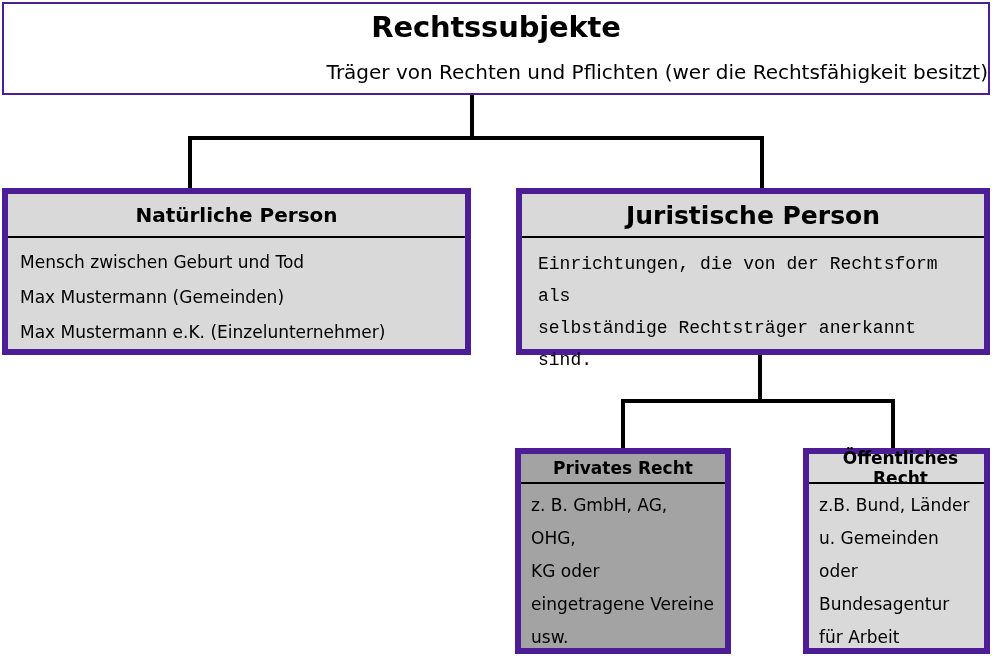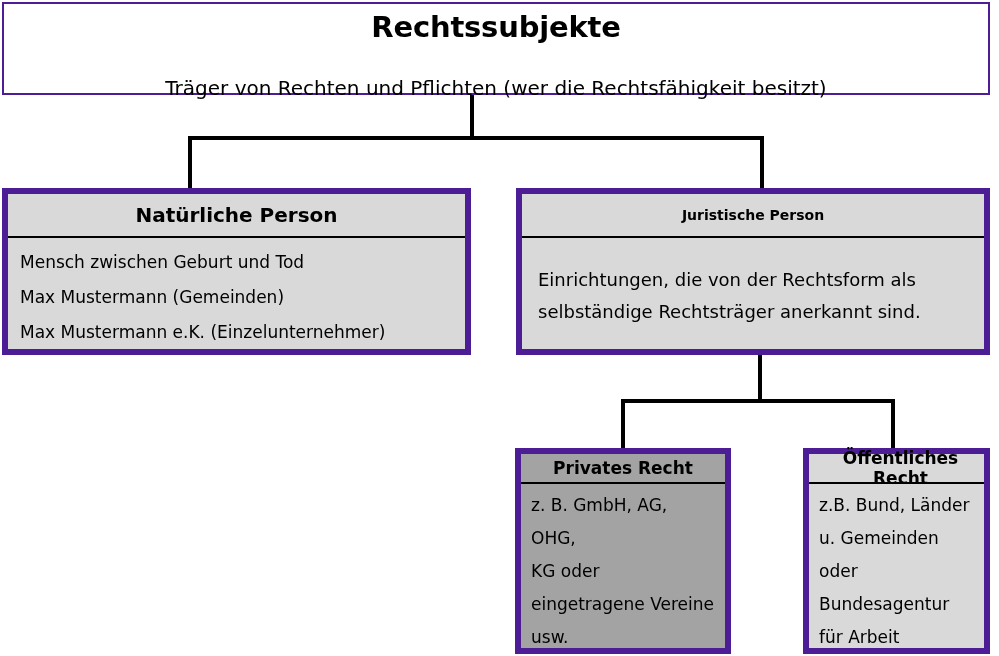--- a/index.html
+++ b/index.html
@@ -23,32 +23,32 @@
 
   
   #root-box{left:2px;top:2px;width:988px;height:93px;background:#ffffff;border-width:2px;}
   #root-title{
     position:absolute;left:0;right:0;top:6px;
     text-align:center;font-weight:bold;font-size:29px;line-height:34px;
     letter-spacing:-0.2px;
   }
   #root-sub{
     position:absolute;left:0;right:0;top:56px;
-    text-align:center;font-size:20px;line-height:24px;margin-top:16px;
+    text-align:right;font-size:20px;line-height:24px;
   }
 
   
   #nat-box{left:2px;top:188px;width:469px;height:167px;background:#D9D9D9;}
   #nat-box .hdr{height:44px;font-size:20px;border-bottom:2px solid #000;}
   #nat-box .body{padding:11px 12px 0 12px;}
   #nat-box .body p{margin:0 0 8px 0;font-size:17px;line-height:27px;}
 
   #jur-box{left:516px;top:188px;width:474px;height:167px;background:#D9D9D9;}
-  #jur-box .hdr{height:44px;font-size:14px;border-bottom:2px solid #000;}
-  #jur-box .body{padding:26px 16px 0 16px;}
+  #jur-box .hdr{height:44px;font-size:25px;border-bottom:2px solid #000;}
+  #jur-box .body{padding:10px 16px 0 16px;font-family:Liberation Mono, monospace;}
   #jur-box .body p{margin:0;font-size:18px;line-height:32px;}
 
   
   #priv-box{left:515px;top:448px;width:216px;height:206px;background:#a3a3a3;}
   #priv-box .hdr{height:30px;font-size:17px;border-bottom:2px solid #000;}
   #priv-box .body{padding:5px 10px 0 10px;}
   #priv-box .body p{margin:0;font-size:17px;line-height:33px;}
 
   #oeff-box{left:803px;top:448px;width:187px;height:206px;background:#D9D9D9;}
   #oeff-box .hdr{height:30px;font-size:17px;border-bottom:2px solid #000;padding-left:8px;}

